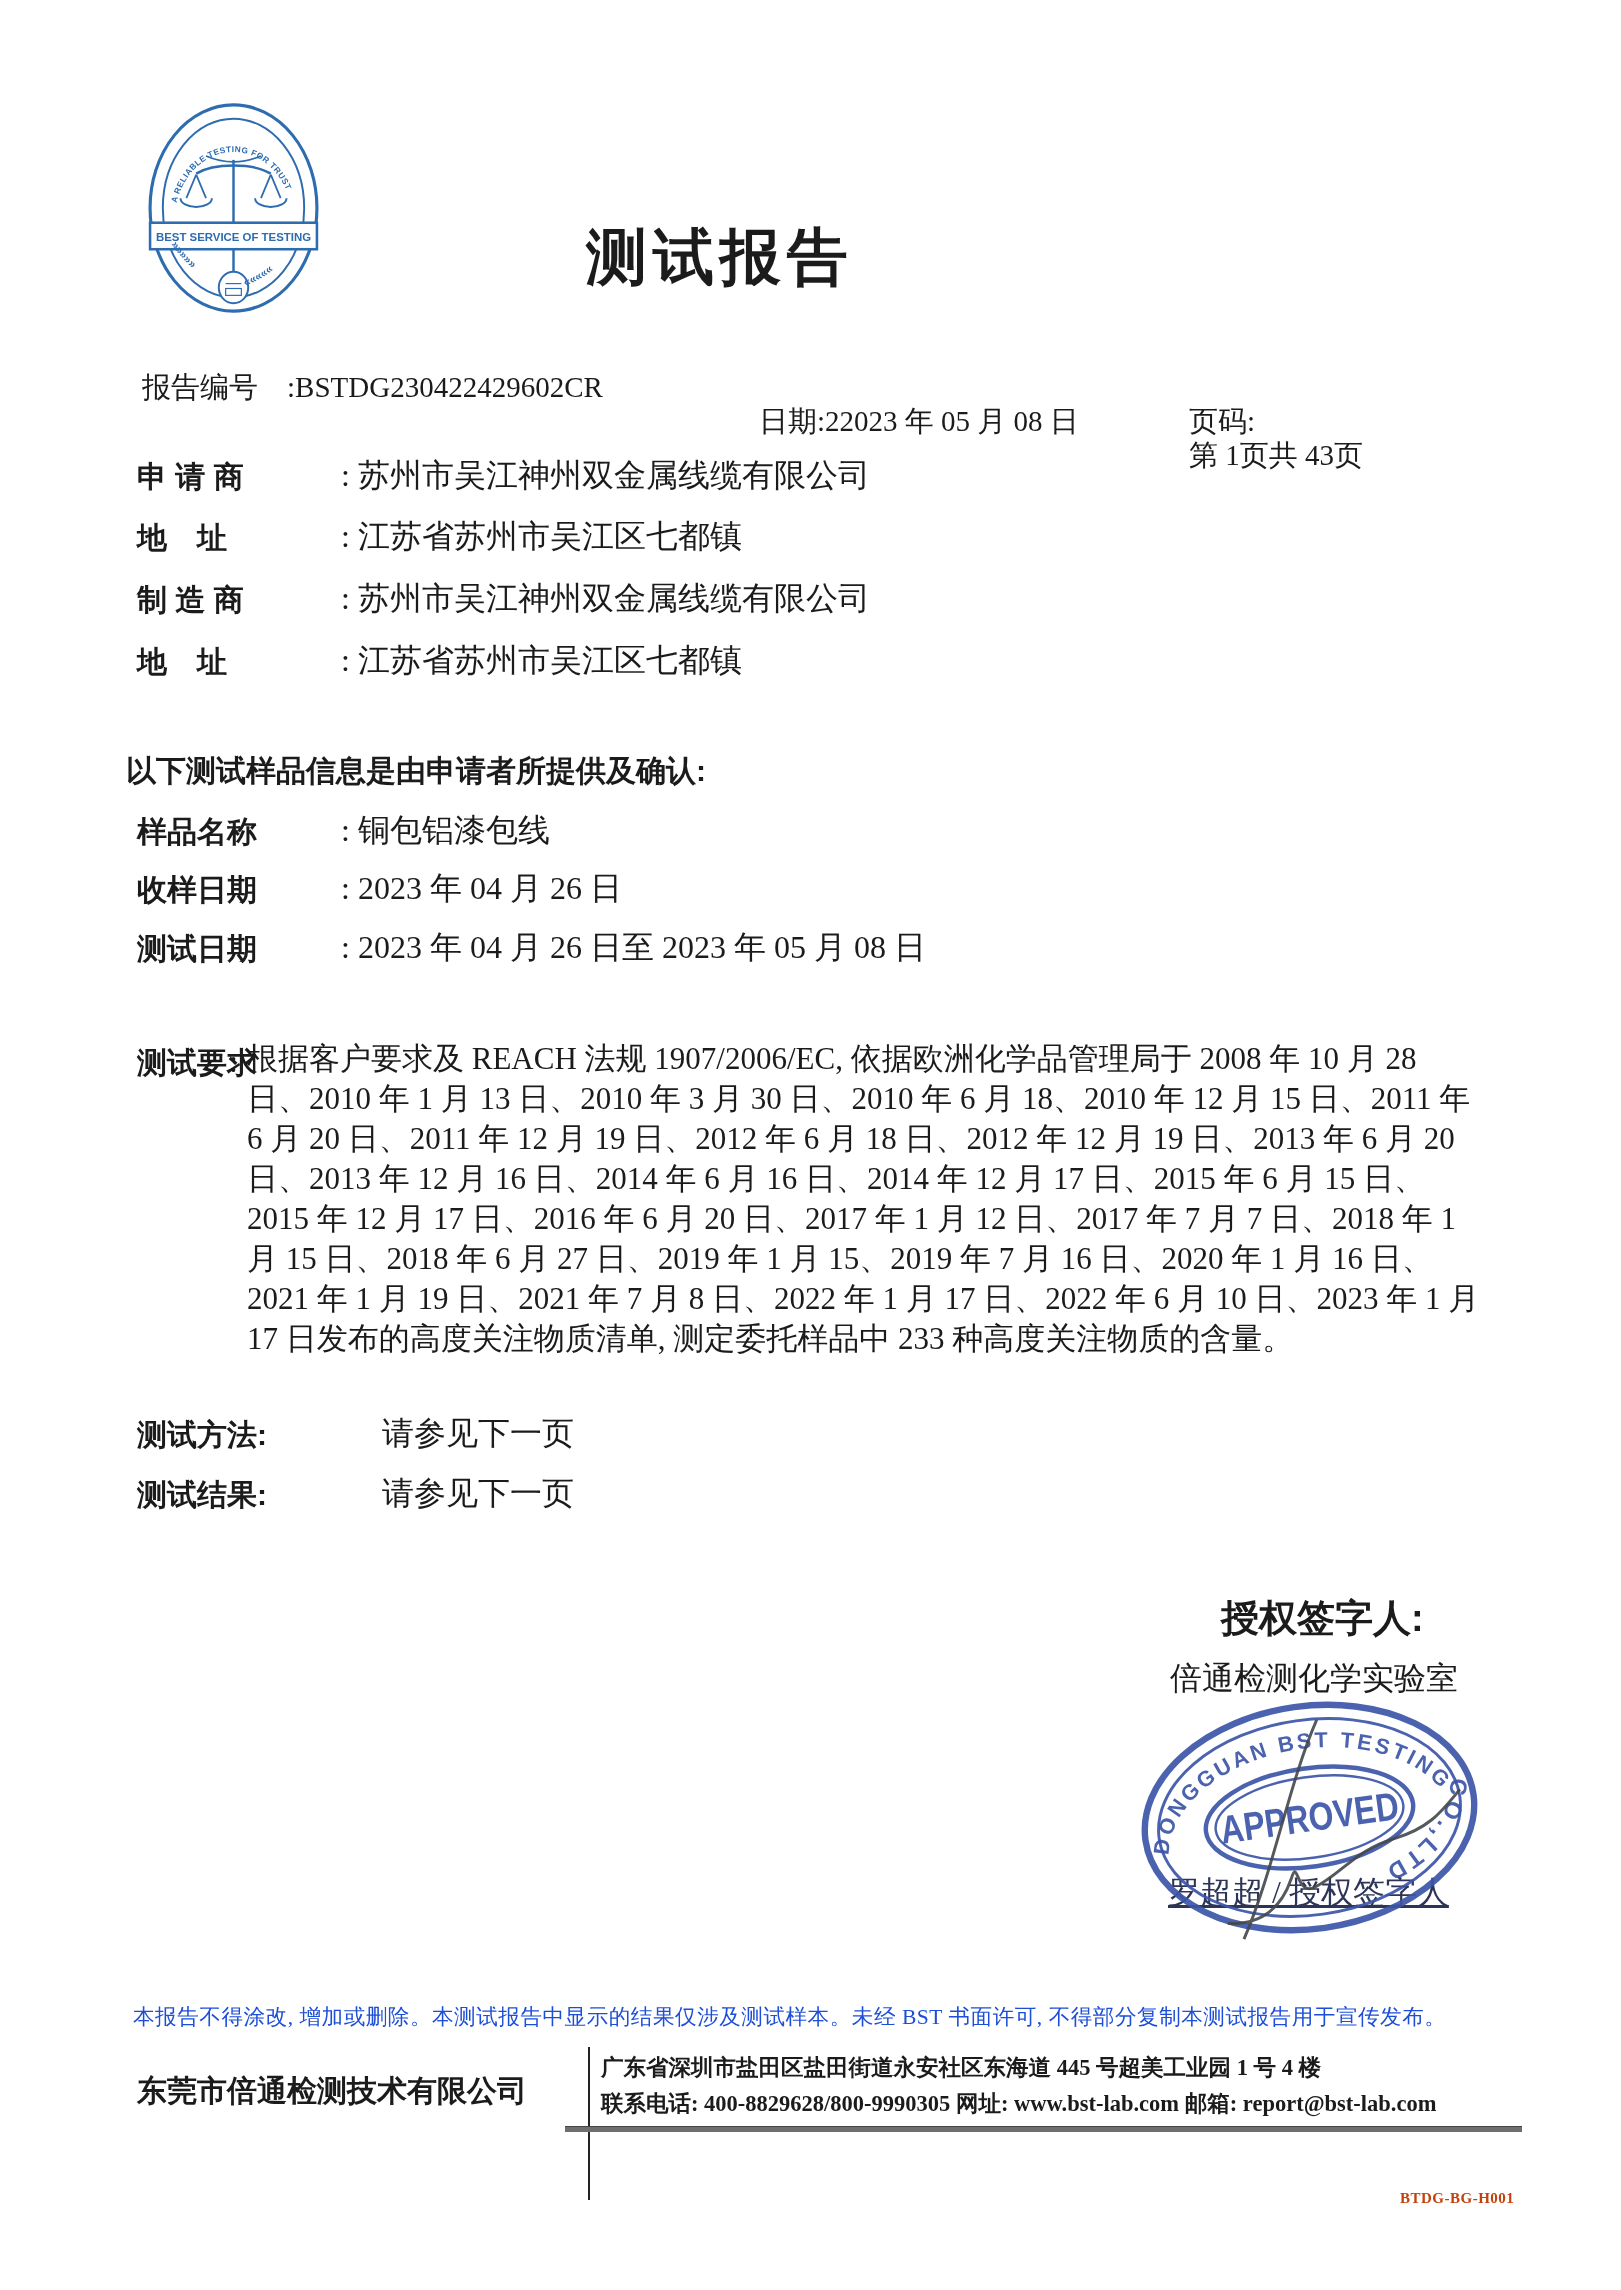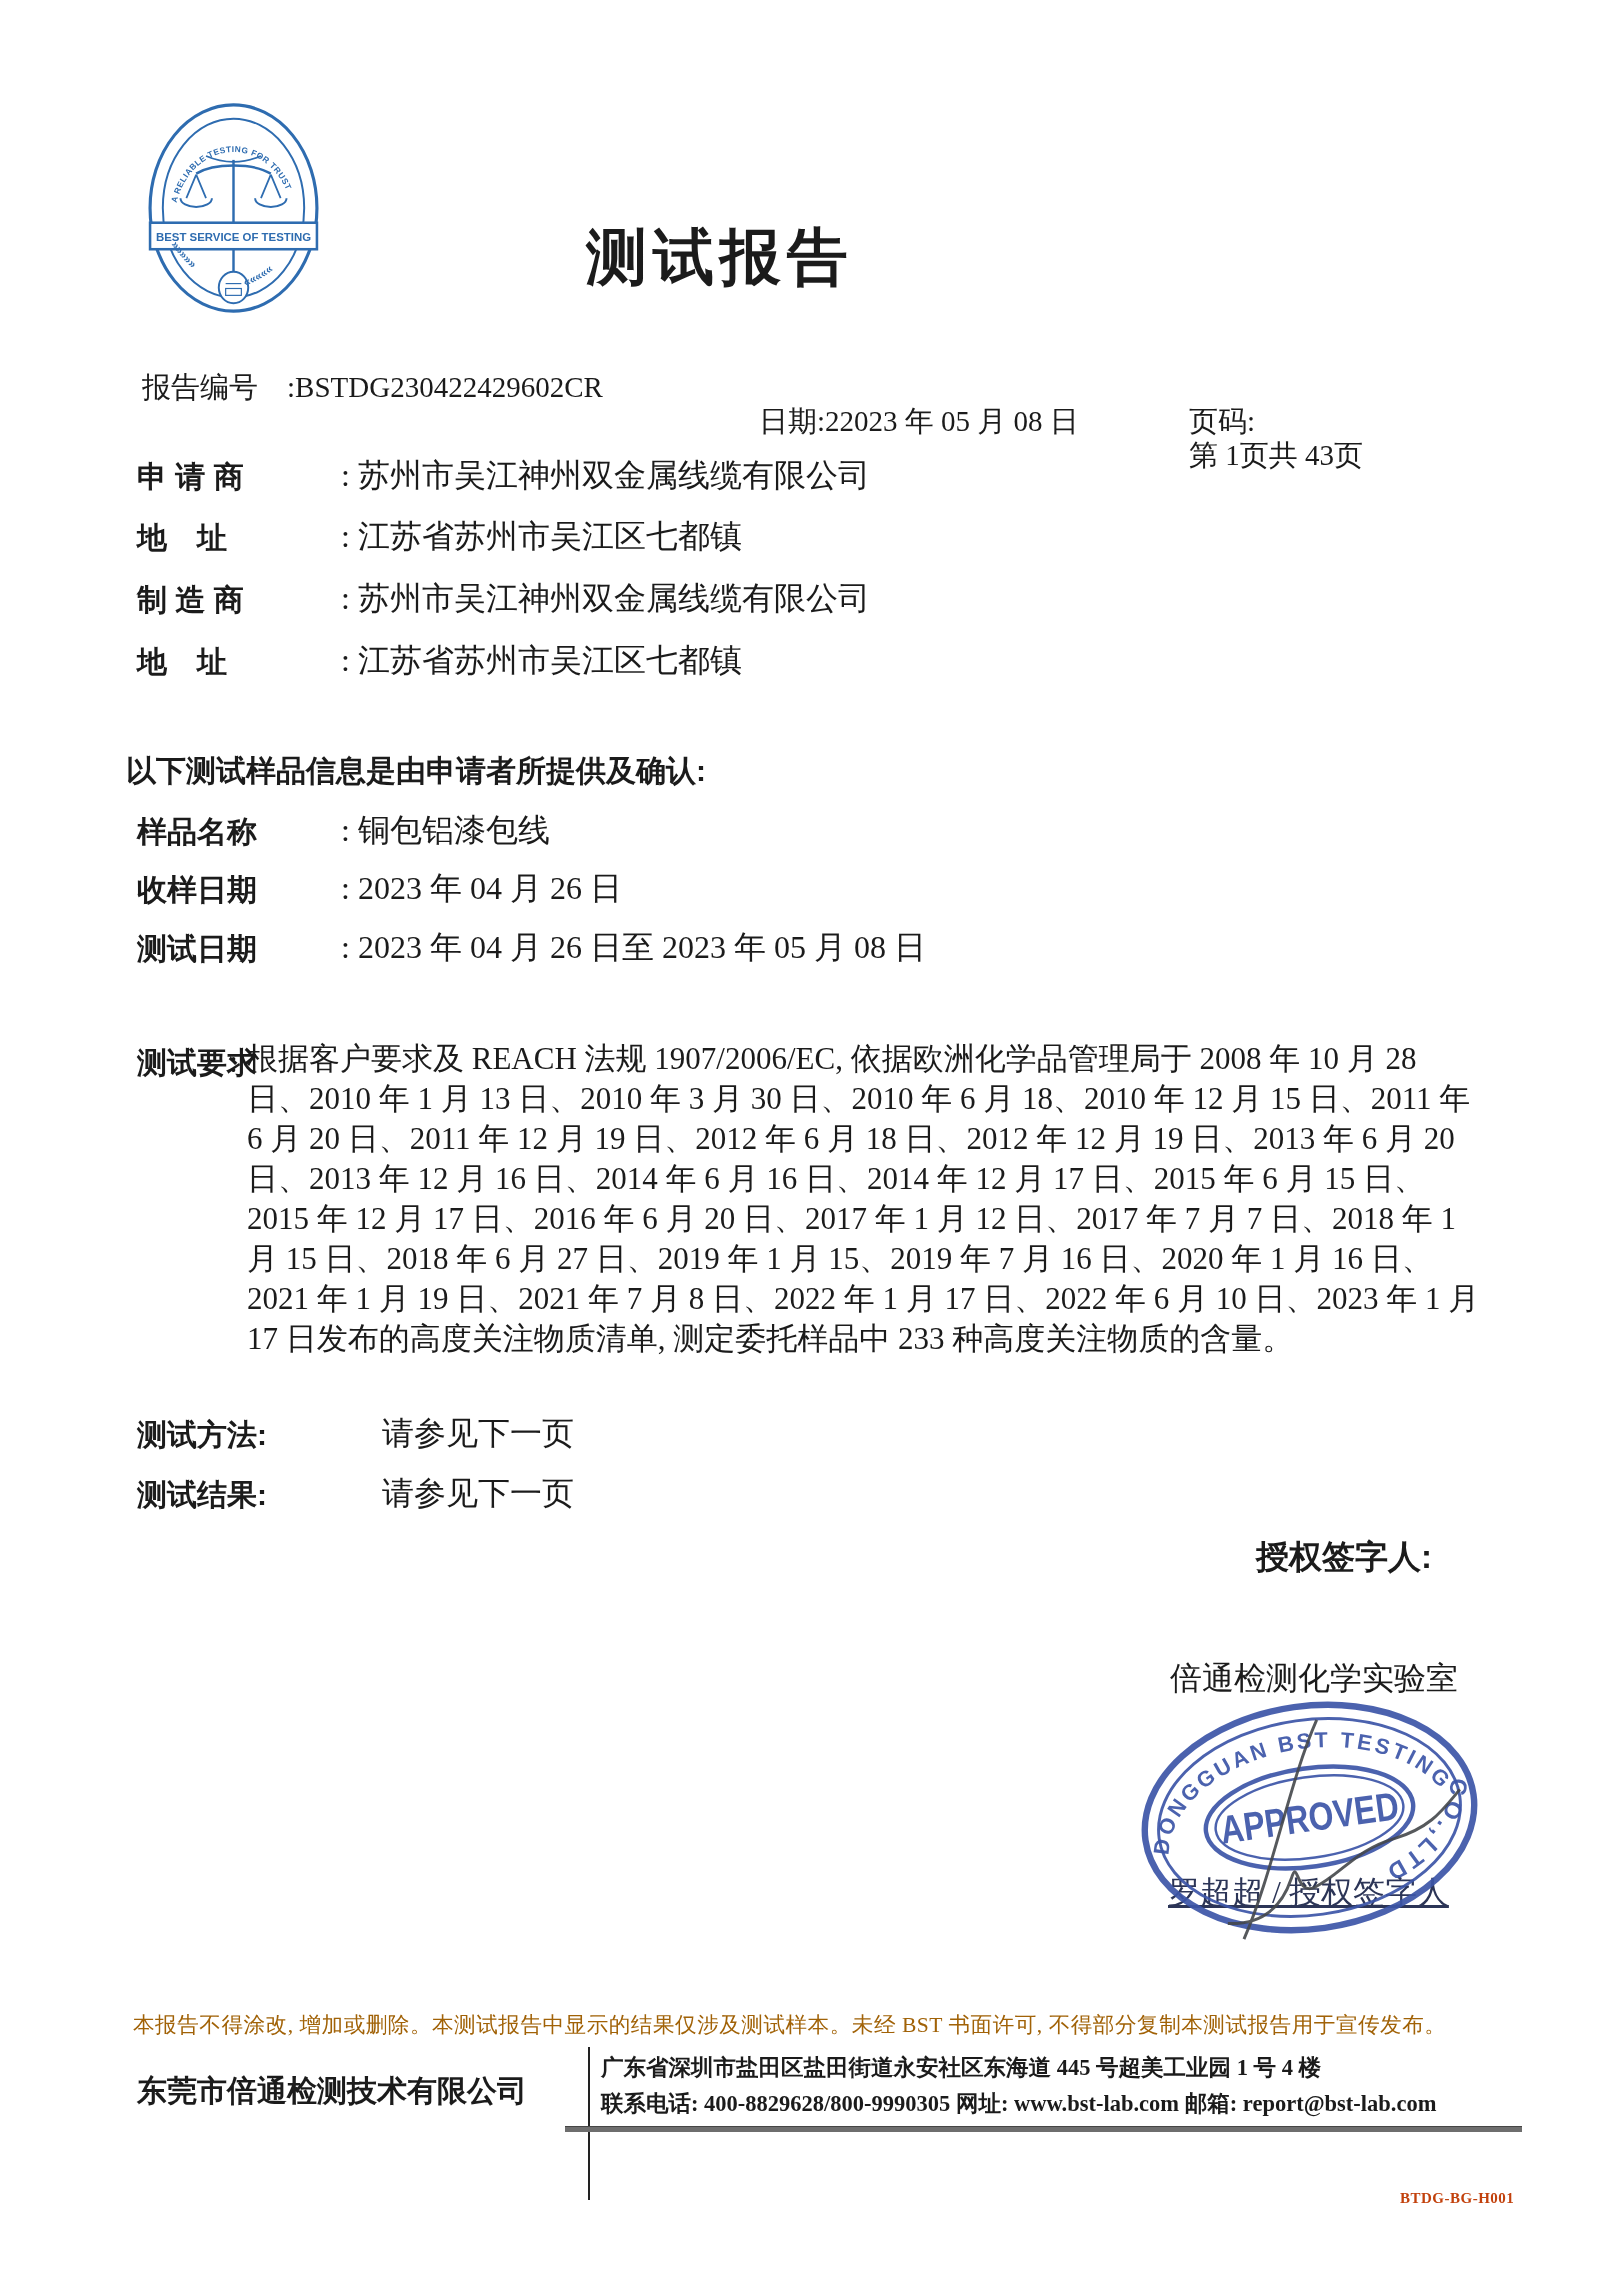--- a/index.html
+++ b/index.html
@@ -6,21 +6,21 @@
   .page{position:relative;width:1621px;height:2291px;margin:0 auto;background:#ffffff;
         font-family:"Liberation Serif",serif;color:#1b1b1b;overflow:hidden;}
   .abs{position:absolute;line-height:1.18;white-space:pre;}
   .hei{font-family:"Liberation Sans",sans-serif;font-weight:700;}
   .title{font-size:61px;font-weight:700;letter-spacing:5.9px;font-family:"Liberation Serif",serif;}
   .meta{font-size:29px;}
   .flabel{font-size:30px;}
   .fvalue{font-size:32px;}
   .para{font-size:31px;line-height:40px;width:1239px;white-space:normal;}
   .intro{font-size:30px;font-weight:600;font-family:"Liberation Sans",sans-serif;}
-  .disc{font-size:21.6px;color:#a16207;letter-spacing:0.5px;margin-top:8px;}
+  .disc{font-size:21.6px;color:#1d4ed8;letter-spacing:0.5px;}
   .footco{font-size:30px;}
   .footline{font-size:22.5px;font-weight:700;}
   .doccode{font-size:15px;font-weight:700;letter-spacing:0.5px;color:#c2410c;
            font-family:Liberation Serif, serif;}
   .signer{font-size:32px;color:#2c3557;}
   .vline{width:2px;background:#222;}
   .hrule{height:4.9px;background:#6e6e6e;border-top:1px solid #454545;}
   svg{display:block;}
 </style>
 </head>
@@ -100,21 +100,21 @@
   <div class="abs hei flabel" style="left:137px;top:1045px;">测试要求</div>
   <div class="abs fvalue" style="left:229px;top:1043px;">:</div>
   <div class="abs para" style="left:247px;top:1039px;">根据客户要求及 REACH 法规 1907/2006/EC, 依据欧洲化学品管理局于 2008 年 10 月 28 日、2010 年 1 月 13 日、2010 年 3 月 30 日、2010 年 6 月 18、2010 年 12 月 15 日、2011 年 6 月 20 日、2011 年 12 月 19 日、2012 年 6 月 18 日、2012 年 12 月 19 日、2013 年 6 月 20 日、2013 年 12 月 16 日、2014 年 6 月 16 日、2014 年 12 月 17 日、2015 年 6 月 15 日、2015 年 12 月 17 日、2016 年 6 月 20 日、2017 年 1 月 12 日、2017 年 7 月 7 日、2018 年 1 月 15 日、2018 年 6 月 27 日、2019 年 1 月 15、2019 年 7 月 16 日、2020 年 1 月 16 日、2021 年 1 月 19 日、2021 年 7 月 8 日、2022 年 1 月 17 日、2022 年 6 月 10 日、2023 年 1 月 17 日发布的高度关注物质清单, 测定委托样品中 233 种高度关注物质的含量。</div>
 
   <div class="abs hei flabel" style="left:137px;top:1417px;">测试方法:</div>
   <div class="abs fvalue" style="left:382px;top:1415px;">请参见下一页</div>
 
   <div class="abs hei flabel" style="left:137px;top:1477px;">测试结果:</div>
   <div class="abs fvalue" style="left:382px;top:1475px;">请参见下一页</div>
 
-  <div class="abs hei" style="left:1221px;top:1538px;font-size:33px;margin-left:35px;">授权签字人:</div>
+  <div class="abs hei" style="left:1221px;top:1596px;font-size:38px;">授权签字人:</div>
   <div class="abs" style="left:1170px;top:1660px;font-size:32px;">倍通检测化学实验室</div>
   <div class="abs signer" style="left:1168px;top:1874px;z-index:1;text-decoration:underline;">罗超超 / 授权签字人</div>
 
   <svg class="abs" style="left:1137px;top:1700px;transform:rotate(-8deg);z-index:2;" width="345" height="235" viewBox="0 0 350 238">
     <defs>
       <path id="stampTop" d="M 28 145 A 147 96 0 0 1 322 145"></path>
       <path id="stampBottom" d="M 322 95 A 147 96 0 0 1 28 95"></path>
     </defs>
     <g stroke="#3c55a8" fill="none" opacity="0.92">
       <ellipse cx="175" cy="119" rx="168" ry="113" stroke-width="6.5"></ellipse>

